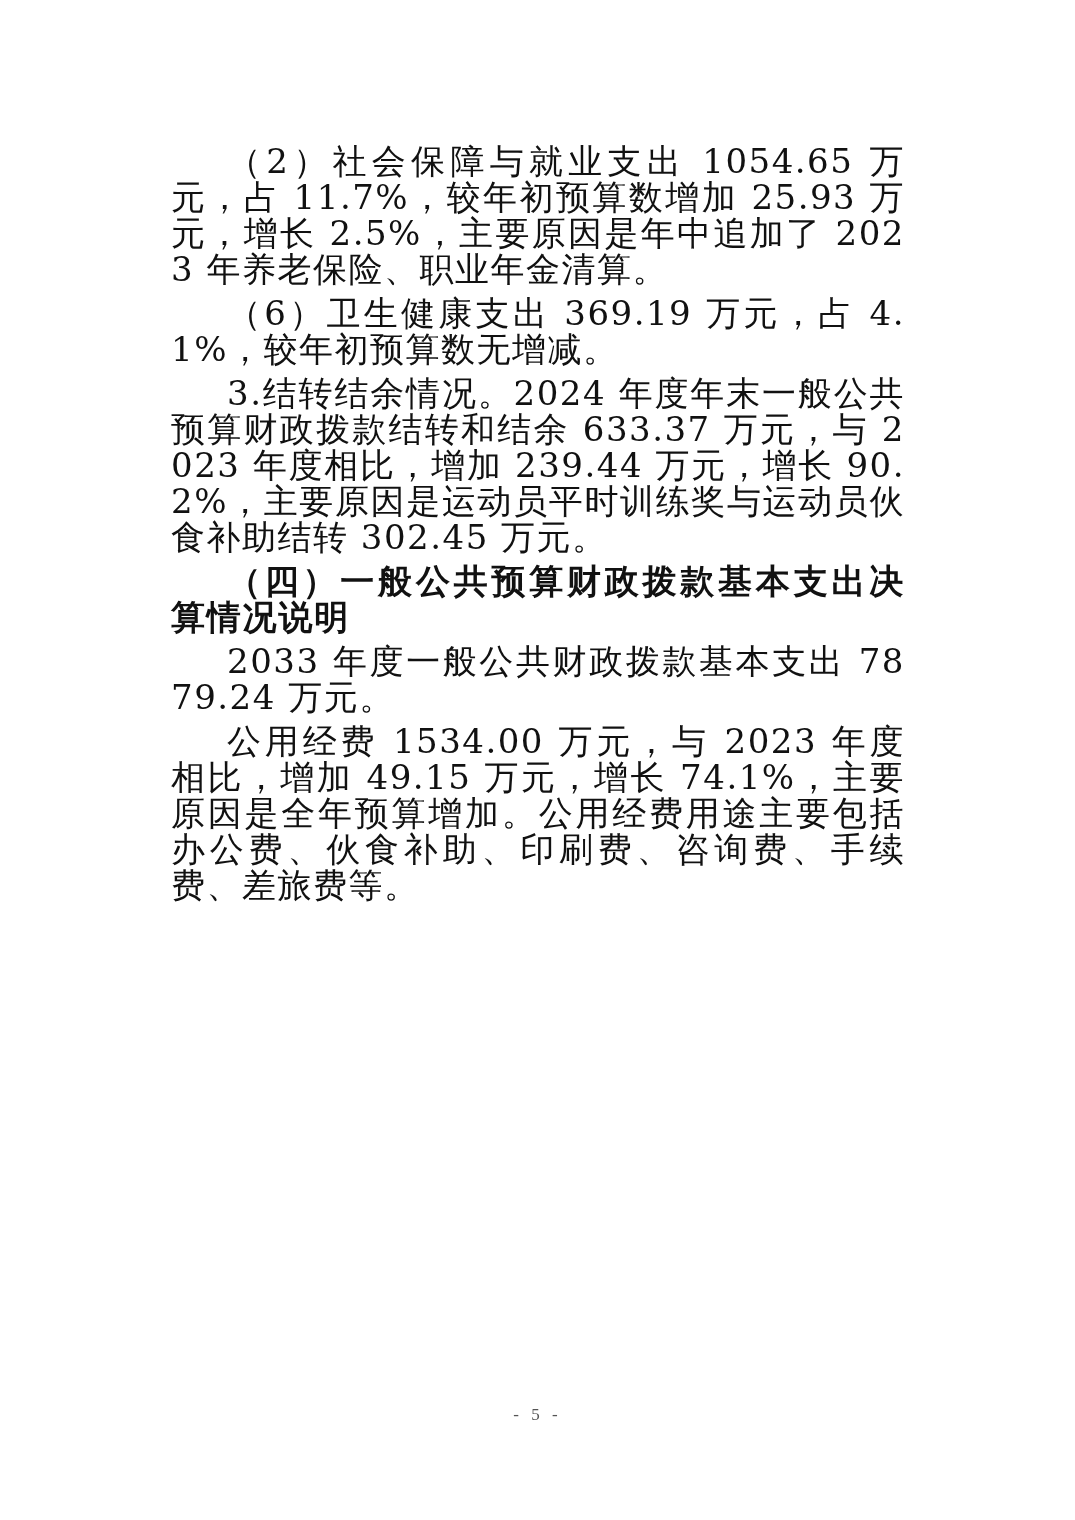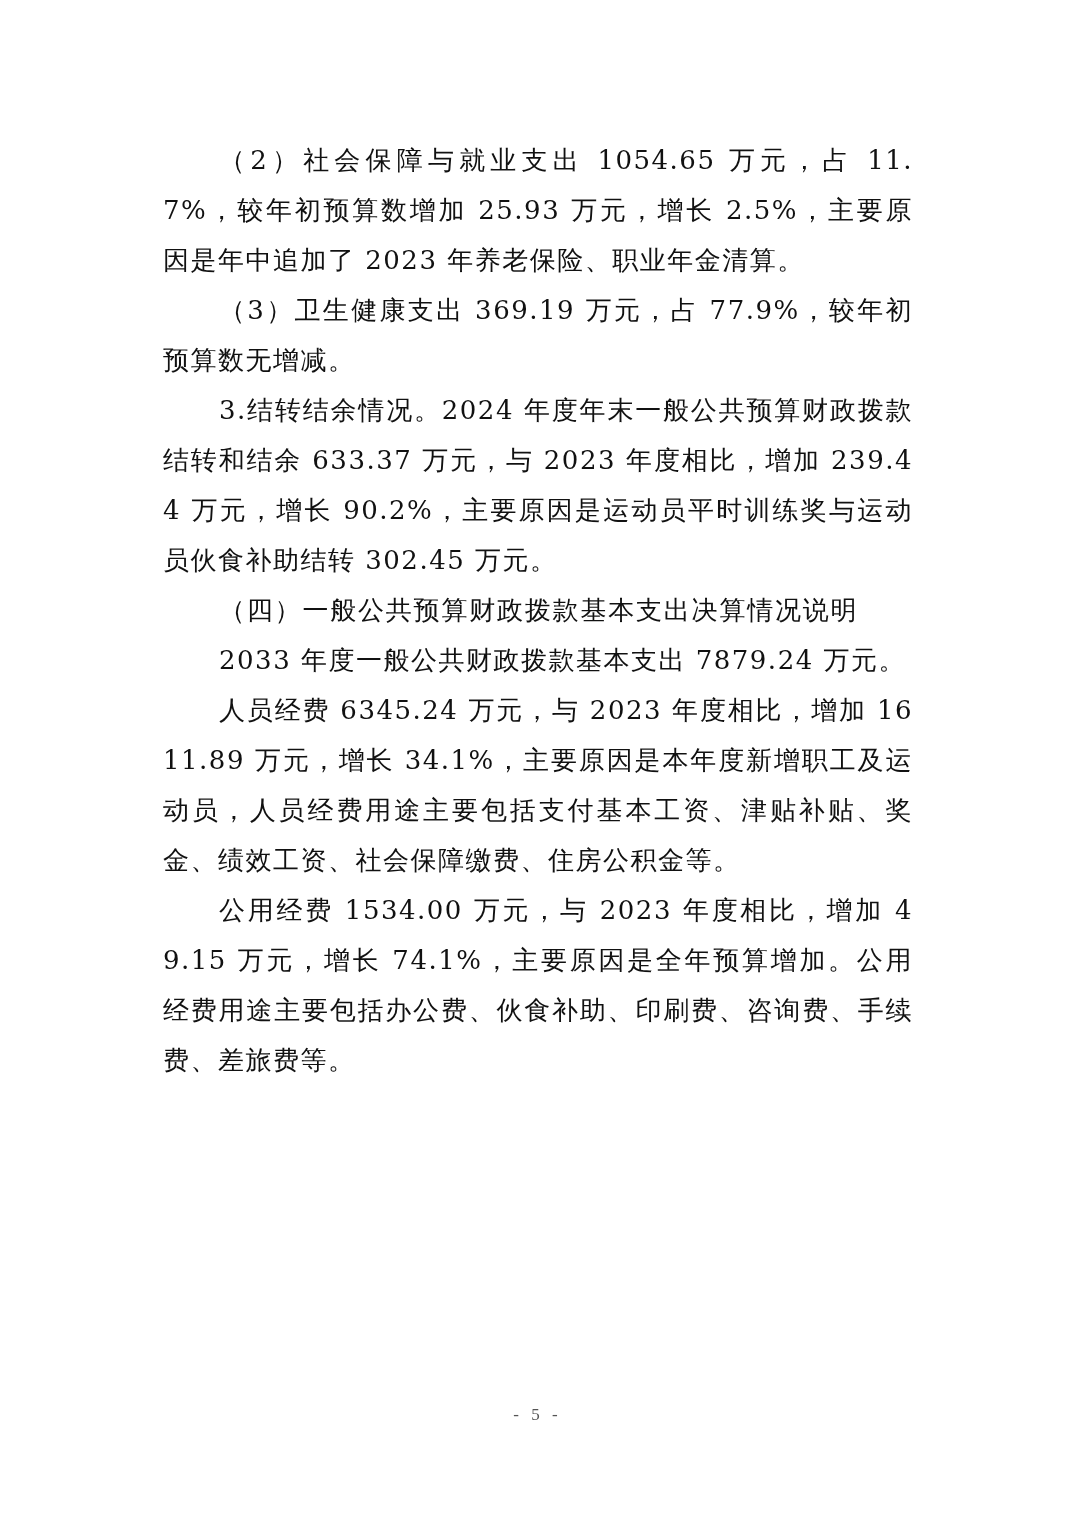--- a/index.html
+++ b/index.html
@@ -15,53 +15,52 @@
       font-family: "DejaVu Serif", "Liberation Serif", serif;
       color: #111111;
     }
     .page {
       position: absolute;
       left: 163px;
       top: 135px;
       width: 750px;
     }
     .para {
-      margin: 0;
-      font-size: 26px;
-      line-height: 50px;
+      margin: 8px;
+      font-size: 34px;
+      line-height: 36px;
       text-align: justify;
       text-align-last: left;
       letter-spacing: 1.5px;
       word-break: break-all;
     }
     .indent {
       text-indent: 56px;
     }
     .heading {
-      font-weight: normal;
+      font-weight: bold;
       letter-spacing: 1.8px;
     }
     .page-number {
       position: absolute;
       left: 0;
       width: 1075px;
       top: 1405px;
       text-align: center;
       font-size: 17px;
       color: #555555;
       font-family: "Liberation Serif", serif;
       letter-spacing: 4px;
     }
   </style>
 </head>
 <body>
 
 <div class="page">
   <p class="para indent">（2）社会保障与就业支出 1054.65 万元，占 11.7%，较年初预算数增加 25.93 万元，增长 2.5%，主要原因是年中追加了 2023 年养老保险、职业年金清算。</p>
-  <p class="para indent">（3）卫生健康支出 369.19 万元，占 77.9%，较年初预算数无增减。</p>
+  <p class="para indent">（6）卫生健康支出 369.19 万元，占 4.1%，较年初预算数无增减。</p>
   <p class="para indent">3.结转结余情况。2024 年度年末一般公共预算财政拨款结转和结余 633.37 万元，与 2023 年度相比，增加 239.44 万元，增长 90.2%，主要原因是运动员平时训练奖与运动员伙食补助结转 302.45 万元。</p>
   <p class="para indent heading">（四）一般公共预算财政拨款基本支出决算情况说明</p>
   <p class="para indent">2033 年度一般公共财政拨款基本支出 7879.24 万元。</p>
-  <p class="para indent">人员经费 6345.24 万元，与 2023 年度相比，增加 1611.89 万元，增长 34.1%，主要原因是本年度新增职工及运动员，人员经费用途主要包括支付基本工资、津贴补贴、奖金、绩效工资、社会保障缴费、住房公积金等。</p>
   <p class="para indent">公用经费 1534.00 万元，与 2023 年度相比，增加 49.15 万元，增长 74.1%，主要原因是全年预算增加。公用经费用途主要包括办公费、伙食补助、印刷费、咨询费、手续费、差旅费等。</p>
 </div>
 
 <div class="page-number">- 5 -</div>
 
 </body></html>

